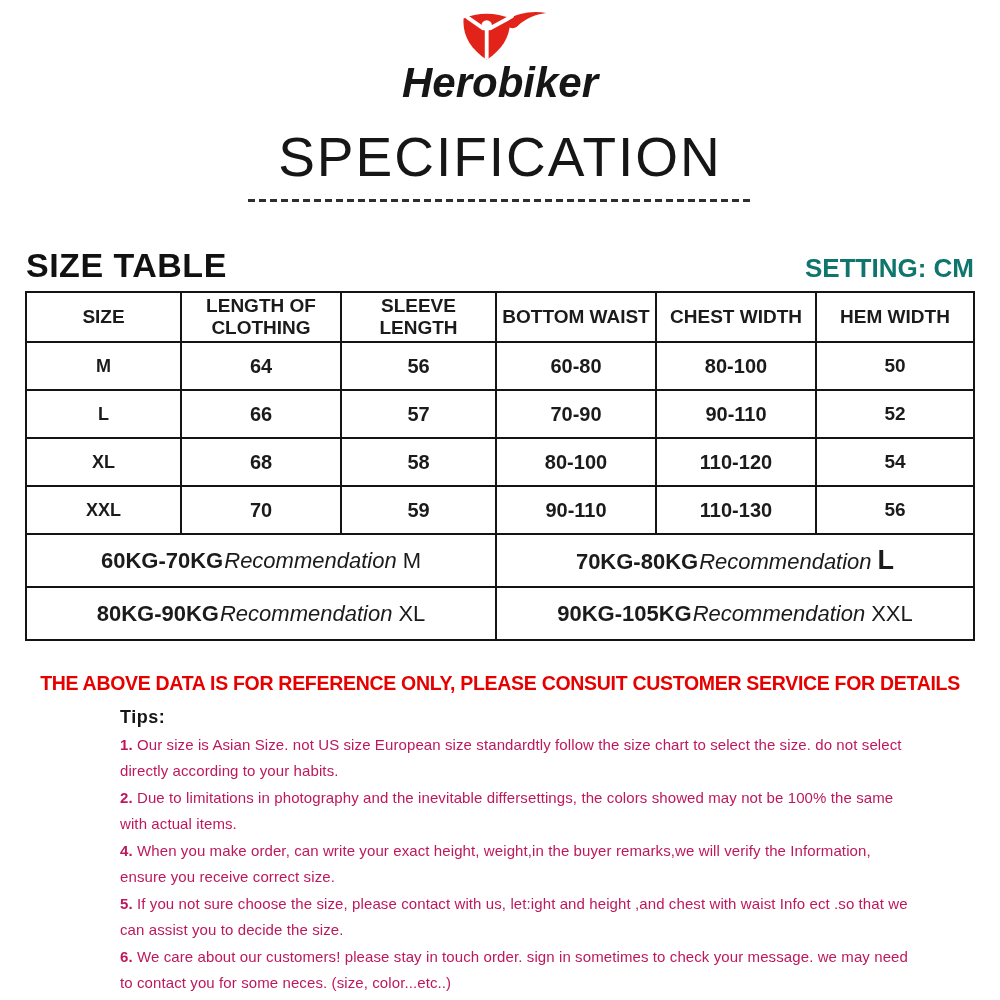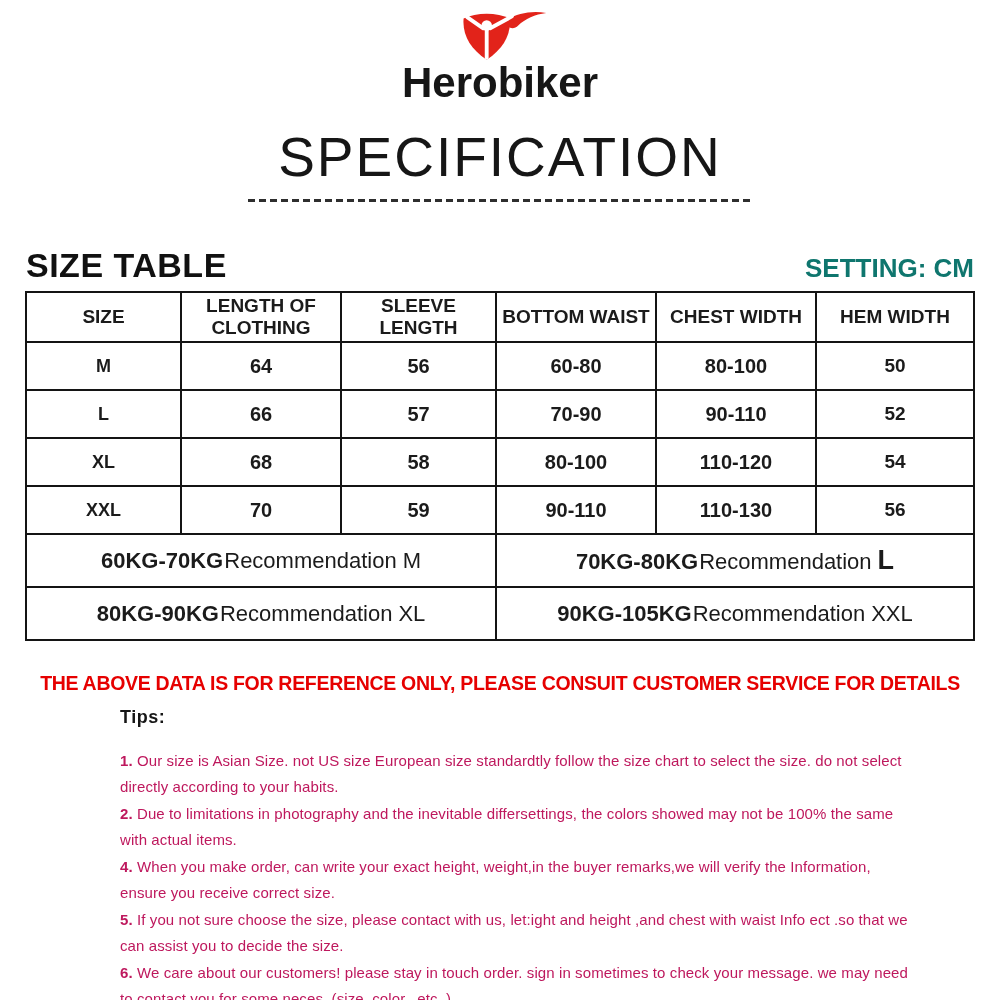--- a/index.html
+++ b/index.html
@@ -7,21 +7,21 @@
     width:1000px;height:1000px;overflow:hidden;position:relative;
     font-family:"Liberation Sans",sans-serif;color:#1b1b1b;
     -webkit-font-smoothing:antialiased;
   }
   .page{width:1000px;height:1000px;position:relative;}
 
   
   .brand{padding-top:10px;text-align:center;}
   .brand svg{display:block;margin:0 auto;}
   .brand-name{
-    font-size:42px;font-weight:800;color:#161616;
+    font-size:42px;font-weight:800;font-style:italic;color:#161616;
     letter-spacing:0px;margin-top:0px;line-height:1.0;
   }
 
   
   .spec-title{
     text-align:center;margin-top:26px;font-size:55px;font-weight:400;
     letter-spacing:2px;color:#161616;line-height:1.0;
   }
   .dashed-divider{
     width:505px;height:3px;margin:14px auto 0 auto;
@@ -40,33 +40,33 @@
   table{border-collapse:collapse;table-layout:fixed;width:948px;margin:6px auto 0 auto;}
   td,th{border:2px solid #141414;text-align:center;vertical-align:middle;padding:0;}
   .size-table th{height:48px;font-size:19px;font-weight:700;line-height:1.15;}
   .size-table td{height:46px;font-size:20px;font-weight:700;}
   .size-table td.size-cell{font-size:18px;}
   .size-table td.reg{font-weight:700;font-size:19px;}
 
   .rec-table{margin-top:-2px;}
   .rec-table td{height:51px;font-size:22px;}
   .rec-weight{font-weight:700;letter-spacing:0px;}
-  .rec-label{font-weight:400;margin-left:1px;}
+  .rec-label{font-weight:400;margin-left:1px;font-style:italic;}
   .rec-size{font-weight:400;margin-left:6px;}
   .rec-size.emph{font-weight:700;font-size:27px;}
 
   
   .notice{
     margin-top:31px;text-align:center;font-size:19.5px;font-weight:700;
     color:#e60000;letter-spacing:-0.3px;
   }
 
   
   .tips{width:795px;margin:12px 0 0 120px;}
-  .tips-heading{font-size:18px;font-weight:700;color:#161616;margin-bottom:20px;letter-spacing:0.5px;}
+  .tips-heading{font-size:18px;font-weight:700;color:#161616;margin-bottom:4px;letter-spacing:0.5px;}
   .tip{font-size:15px;line-height:26px;margin:0 0 1px 0;color:#be185d;letter-spacing:0.1px;}
   .tip b{font-weight:700;}
 </style>
 </head>
 <body>
 
 <div class="page">
 
   <div class="brand">
     <svg width="112" height="52" viewBox="0 0 160 74" aria-hidden="true">

